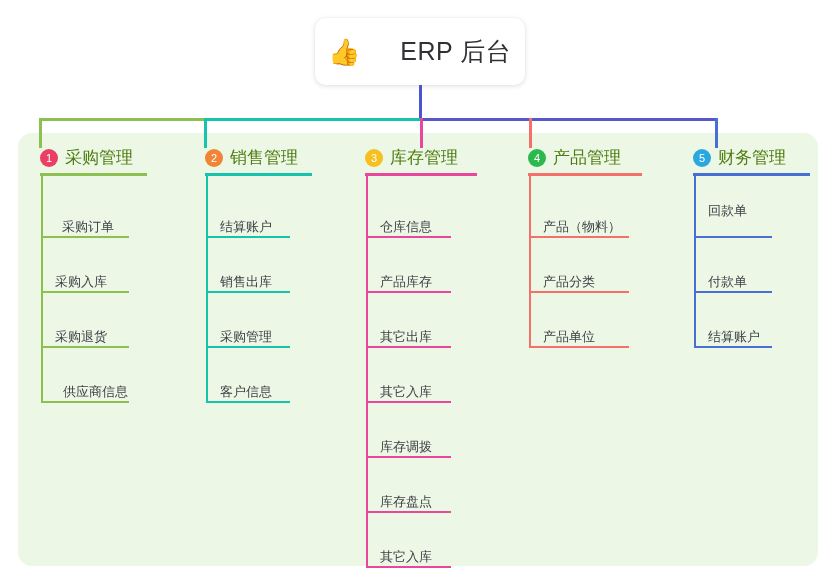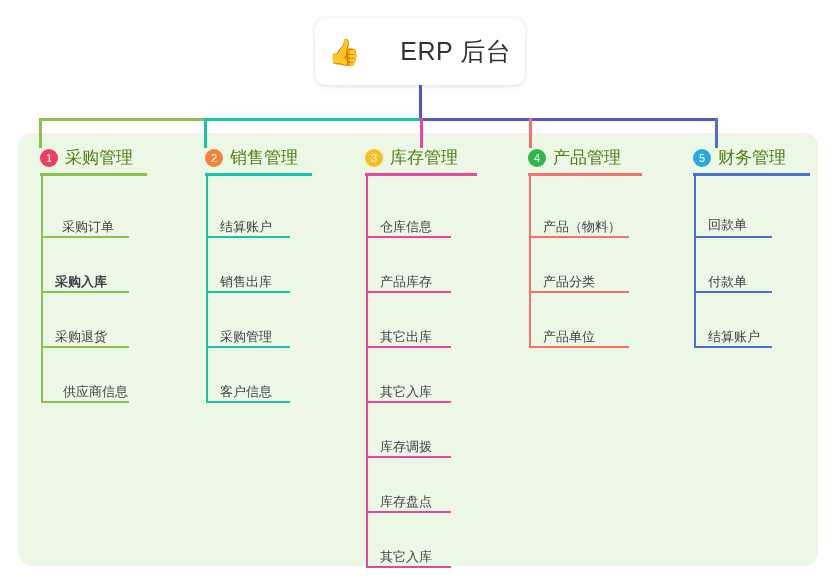--- a/index.html
+++ b/index.html
@@ -175,21 +175,21 @@
 
   <div id="columns">
       <div class="column" style="left: 40px;">
         <div class="col-head">
           <span class="badge" style="background: rgb(234, 63, 99);">1</span>
           <span class="col-title">采购管理</span>
         </div>
         <div class="col-underline" style="width: 107px; top: 27px; background: rgb(140, 193, 82);"></div>
       </div>
       <div class="item-label" style="left: 55px; top: 218px; margin-left: 7px;">采购订单</div>
-      <div class="item-label" style="left: 55px; top: 273px; font-weight: bold;">采购入库</div>
+      <div class="item-label" style="left: 55px; top: 273px;">采购入库</div>
       <div class="item-label" style="left: 55px; top: 328px;">采购退货</div>
       <div class="item-label" style="left: 55px; top: 383px; margin-left: 8px;">供应商信息</div>
       <div class="column" style="left: 205px;">
         <div class="col-head">
           <span class="badge" style="background: rgb(240, 132, 55);">2</span>
           <span class="col-title">销售管理</span>
         </div>
         <div class="col-underline" style="width: 107px; top: 27px; background: rgb(22, 196, 171);"></div>
       </div>
       <div class="item-label" style="left: 220px; top: 218px;">结算账户</div>
@@ -220,18 +220,18 @@
       <div class="item-label" style="left: 543px; top: 218px;">产品（物料）</div>
       <div class="item-label" style="left: 543px; top: 273px;">产品分类</div>
       <div class="item-label" style="left: 543px; top: 328px;">产品单位</div>
       <div class="column" style="left: 693px;">
         <div class="col-head">
           <span class="badge" style="background: rgb(43, 167, 224);">5</span>
           <span class="col-title">财务管理</span>
         </div>
         <div class="col-underline" style="width: 117px; top: 27px; background: rgb(74, 111, 212);"></div>
       </div>
-      <div class="item-label" style="left: 708px; top: 216px;">回款单</div>
+      <div class="item-label" style="left: 708px; top: 202px;">回款单</div>
       <div class="item-label" style="left: 708px; top: 273px;">付款单</div>
       <div class="item-label" style="left: 708px; top: 328px;">结算账户</div>
     </div>
 
 </div>
 
 </body></html>

